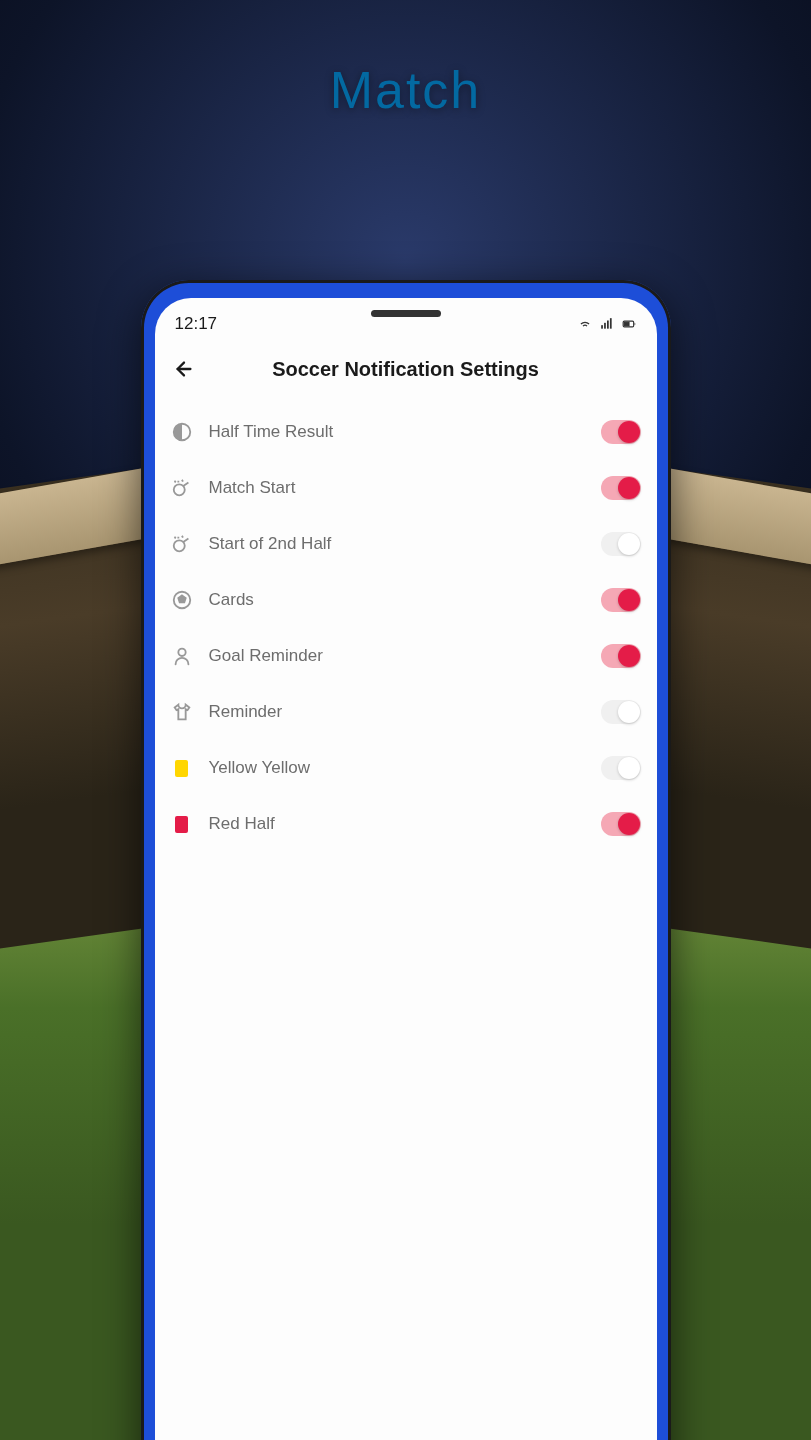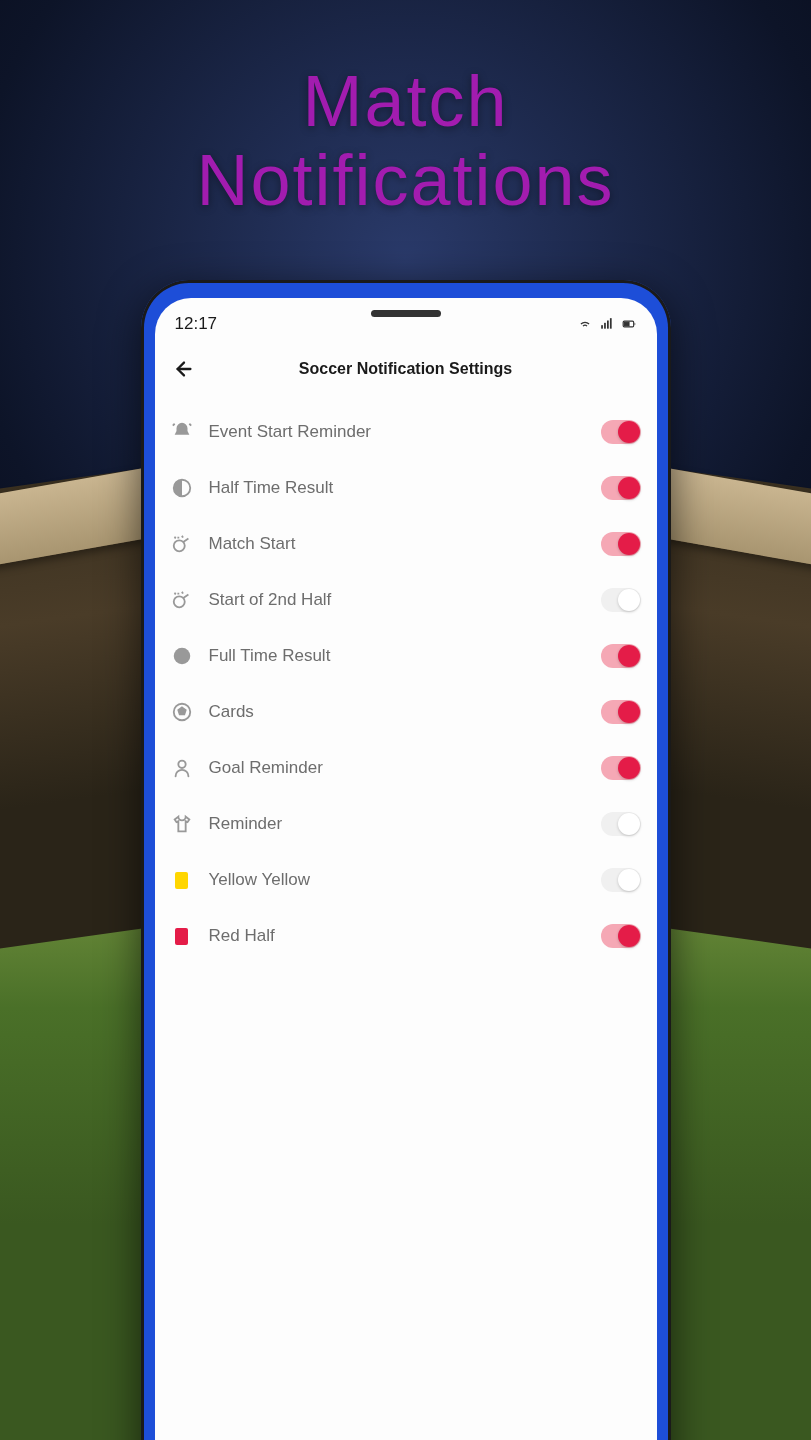--- a/index.html
+++ b/index.html
@@ -41,23 +41,23 @@
   right: 0;
   height: 540px;
   background: linear-gradient(180deg, #6a8a3a 0%, #4a7028 20%, #3a5820 60%);
   z-index: 0;
 }
 
 .headline {
   position: relative;
   z-index: 10;
   text-align: center;
-  color: #a21caf;
+  color: #0369a1;
   font-weight: 500;
-  font-size: 72px;
+  font-size: 52px;
   line-height: 1.1;
   padding-top: 62px;
   letter-spacing: 2px;
   text-shadow: 0 2px 8px rgba(0,0,0,0.4);
 }
 
 .phone {
   position: absolute;
   left: 50%;
   top: 280px;
@@ -110,21 +110,21 @@
 .back-btn {
   width: 30px;
   height: 30px;
   display: flex;
   align-items: center;
   justify-content: center;
 }
 .appbar-title {
   flex: 1;
   text-align: center;
-  font-size: 16px;
+  font-size: 20px;
   font-weight: 700;
   color: #1a1a1a;
   padding-right: 30px;
 }
 
 .settings-list {
   padding: 0 14px;
 }
 .setting-row {
   display: flex;
@@ -175,21 +175,20 @@
 <body>
 
 <div class="stadium-roof-left"></div>
 <div class="stadium-roof-right"></div>
 <div class="stadium-left"></div>
 <div class="stadium-right"></div>
 <div class="field"></div>
 
 <div class="headline">
   <div>Match</div>
-  <div>Notifications</div>
 </div>
 
 <div class="phone">
   <div class="phone-speaker"></div>
   <div class="screen">
 
     <div class="statusbar">
       <span>12:17</span>
       <div class="status-icons">
         <svg viewBox="0 0 24 24" fill="none" stroke="#333" stroke-width="2">
@@ -215,32 +214,20 @@
             <line x1="19" y1="12" x2="5" y2="12"></line>
             <polyline points="12 19 5 12 12 5"></polyline>
           </svg>
       </div>
       <div class="appbar-title">Soccer Notification Settings</div>
     </div>
 
     <div class="settings-list" id="settings-list">
         <div class="setting-row">
           <div class="setting-icon">
-            <svg viewBox="0 0 24 24" fill="#999">
-              <path d="M12 2a6 6 0 0 0-6 6v3l-2 4h16l-2-4V8a6 6 0 0 0-6-6z"></path>
-              <path d="M4 3l-2 2M20 3l2 2" stroke="#999" stroke-width="2"></path>
-            </svg>
-          </div>
-          <div class="setting-label">Event Start Reminder</div>
-          <div class="toggle on">
-            <div class="toggle-knob"></div>
-          </div>
-        </div>
-        <div class="setting-row">
-          <div class="setting-icon">
             <svg viewBox="0 0 24 24">
               <circle cx="12" cy="12" r="9" fill="none" stroke="#999" stroke-width="2"></circle>
               <path d="M12 3a9 9 0 0 0 0 18z" fill="#999"></path>
             </svg>
           </div>
           <div class="setting-label">Half Time Result</div>
           <div class="toggle on">
             <div class="toggle-knob"></div>
           </div>
         </div>
@@ -263,31 +250,20 @@
               <path d="M13 10l6-4M8 4v2M12 3l1 2M5 4l-1 2"></path>
             </svg>
           </div>
           <div class="setting-label">Start of 2nd Half</div>
           <div class="toggle off">
             <div class="toggle-knob"></div>
           </div>
         </div>
         <div class="setting-row">
           <div class="setting-icon">
-            <svg viewBox="0 0 24 24">
-              <circle cx="12" cy="12" r="9" fill="#999"></circle>
-            </svg>
-          </div>
-          <div class="setting-label">Full Time Result</div>
-          <div class="toggle on">
-            <div class="toggle-knob"></div>
-          </div>
-        </div>
-        <div class="setting-row">
-          <div class="setting-icon">
             <svg viewBox="0 0 24 24" fill="none" stroke="#999" stroke-width="2">
               <circle cx="12" cy="12" r="9"></circle>
               <polygon points="12,7 16,10 14.5,14.5 9.5,14.5 8,10" fill="#999"></polygon>
             </svg>
           </div>
           <div class="setting-label">Cards</div>
           <div class="toggle on">
             <div class="toggle-knob"></div>
           </div>
         </div>

